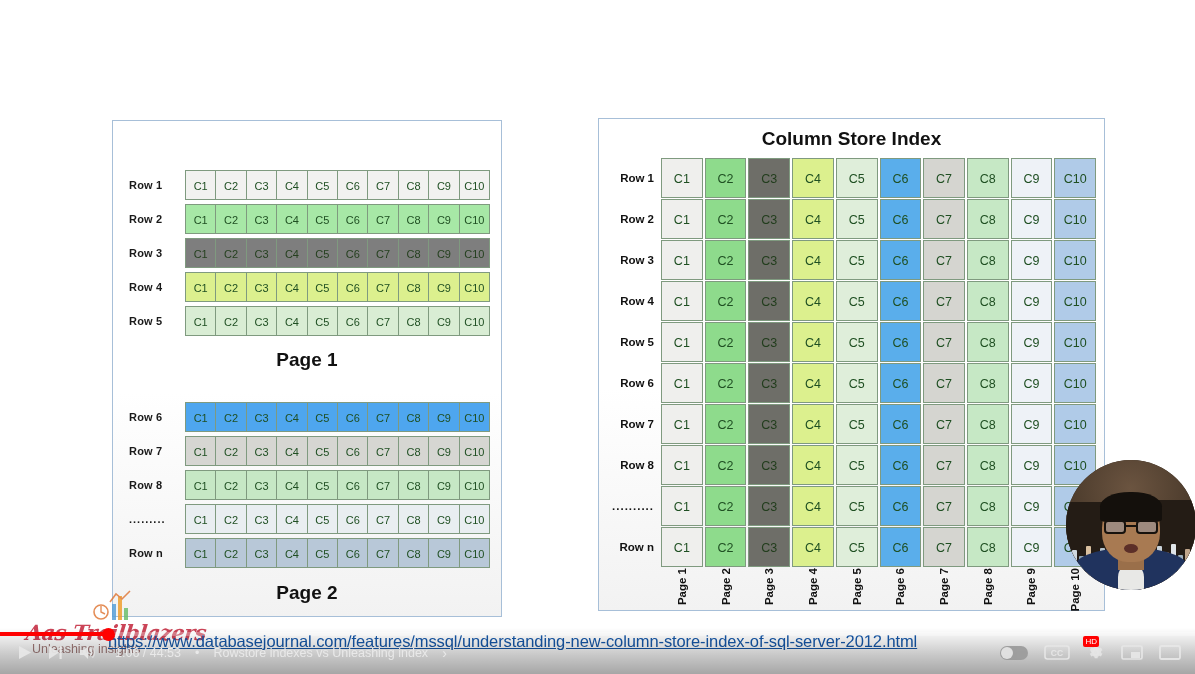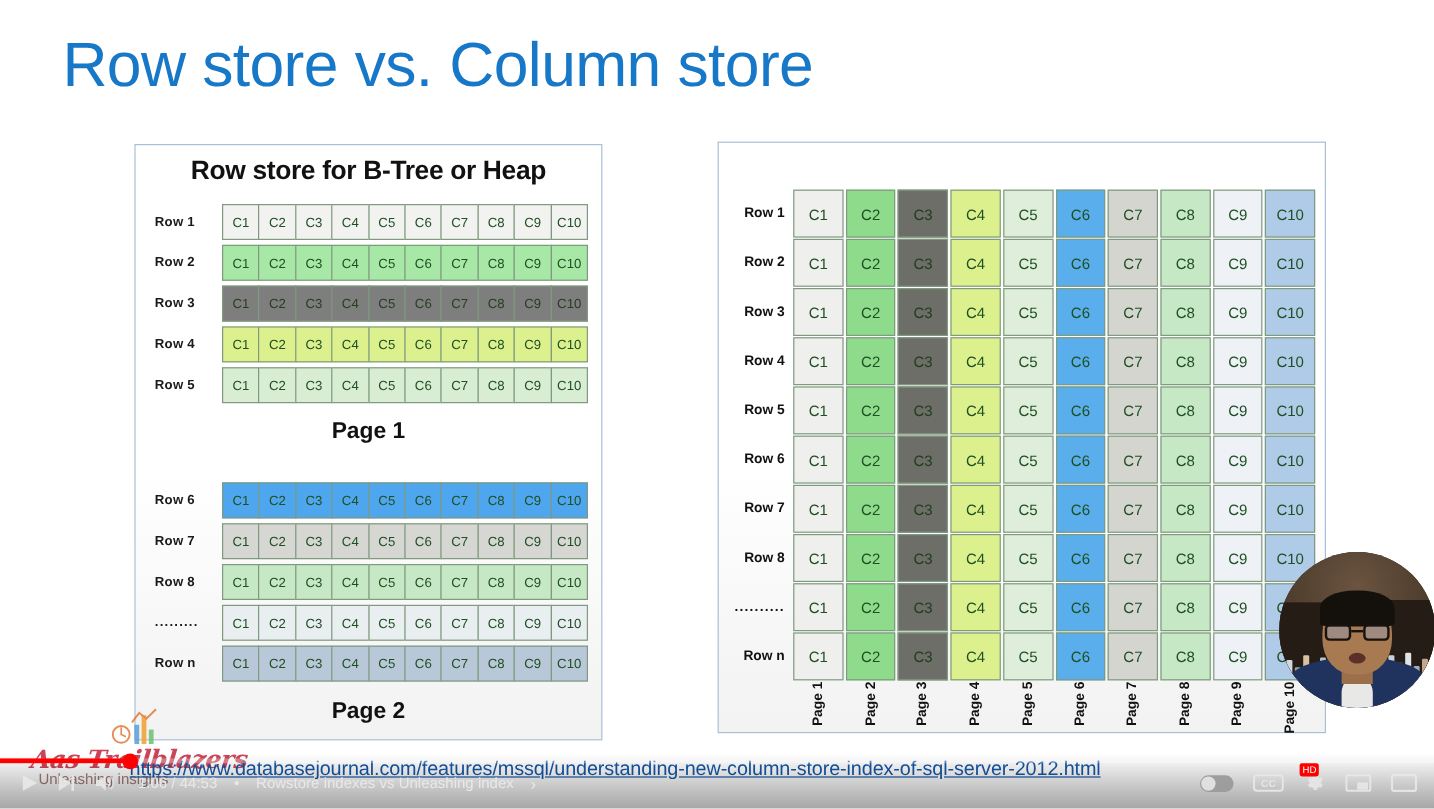--- a/index.html
+++ b/index.html
@@ -181,24 +181,22 @@
     border-radius:50%; background:#e2e2e2;
   }
   .toggle-pill .pausebars { position:absolute; left:3px; top:3px; width:8px; height:8px; }
   .toggle-pill .pausebars i { position:absolute; top:0; width:2px; height:8px; background:#555; }
 </style>
 </head>
 <body>
 
 <div id="stage">
 
-  <div id="slide-title">Row store vs. Column store</div>
 
   <div id="rowstore-panel" class="panel">
-    <div id="rowstore-title" class="panel-title">Row store for B-Tree or Heap</div>
 
     <div id="rs-page1" class="rs-page" style="top:48px;">
         <div class="rs-row">
           <div class="rs-label">Row 1</div>
           <div class="rs-cells">
             <div class="cell" style="background: rgb(242, 242, 240);">C1</div>
             <div class="cell" style="background: rgb(242, 242, 240);">C2</div>
             <div class="cell" style="background: rgb(242, 242, 240);">C3</div>
             <div class="cell" style="background: rgb(242, 242, 240);">C4</div>
             <div class="cell" style="background: rgb(242, 242, 240);">C5</div>
@@ -346,20 +344,21 @@
             <div class="cell" style="background: rgb(184, 200, 216);">C8</div>
             <div class="cell" style="background: rgb(184, 200, 216);">C9</div>
             <div class="cell" style="background: rgb(184, 200, 216);">C10</div>
           </div>
         </div>
       </div>
     <div id="rs-page2-cap" class="page-caption" style="position:absolute; left:0; top:455px; width:100%;">Page 2</div>
   </div>
 
   <div id="colstore-panel" class="panel">
+    <div id="colstore-title" class="panel-title">Column Store Index</div>
     <div id="cs-body">
         <div class="cs-row">
           <div class="cs-label">Row 1</div>
           <div class="cs-cells">
             <div class="ccell" style="background: rgb(239, 239, 237);">C1</div>
             <div class="ccell" style="background: rgb(142, 219, 140);">C2</div>
             <div class="ccell" style="background: rgb(110, 110, 104); color: rgb(34, 61, 29);">C3</div>
             <div class="ccell" style="background: rgb(220, 240, 142);">C4</div>
             <div class="ccell" style="background: rgb(223, 238, 218);">C5</div>
             <div class="ccell" style="background: rgb(90, 174, 235);">C6</div>

